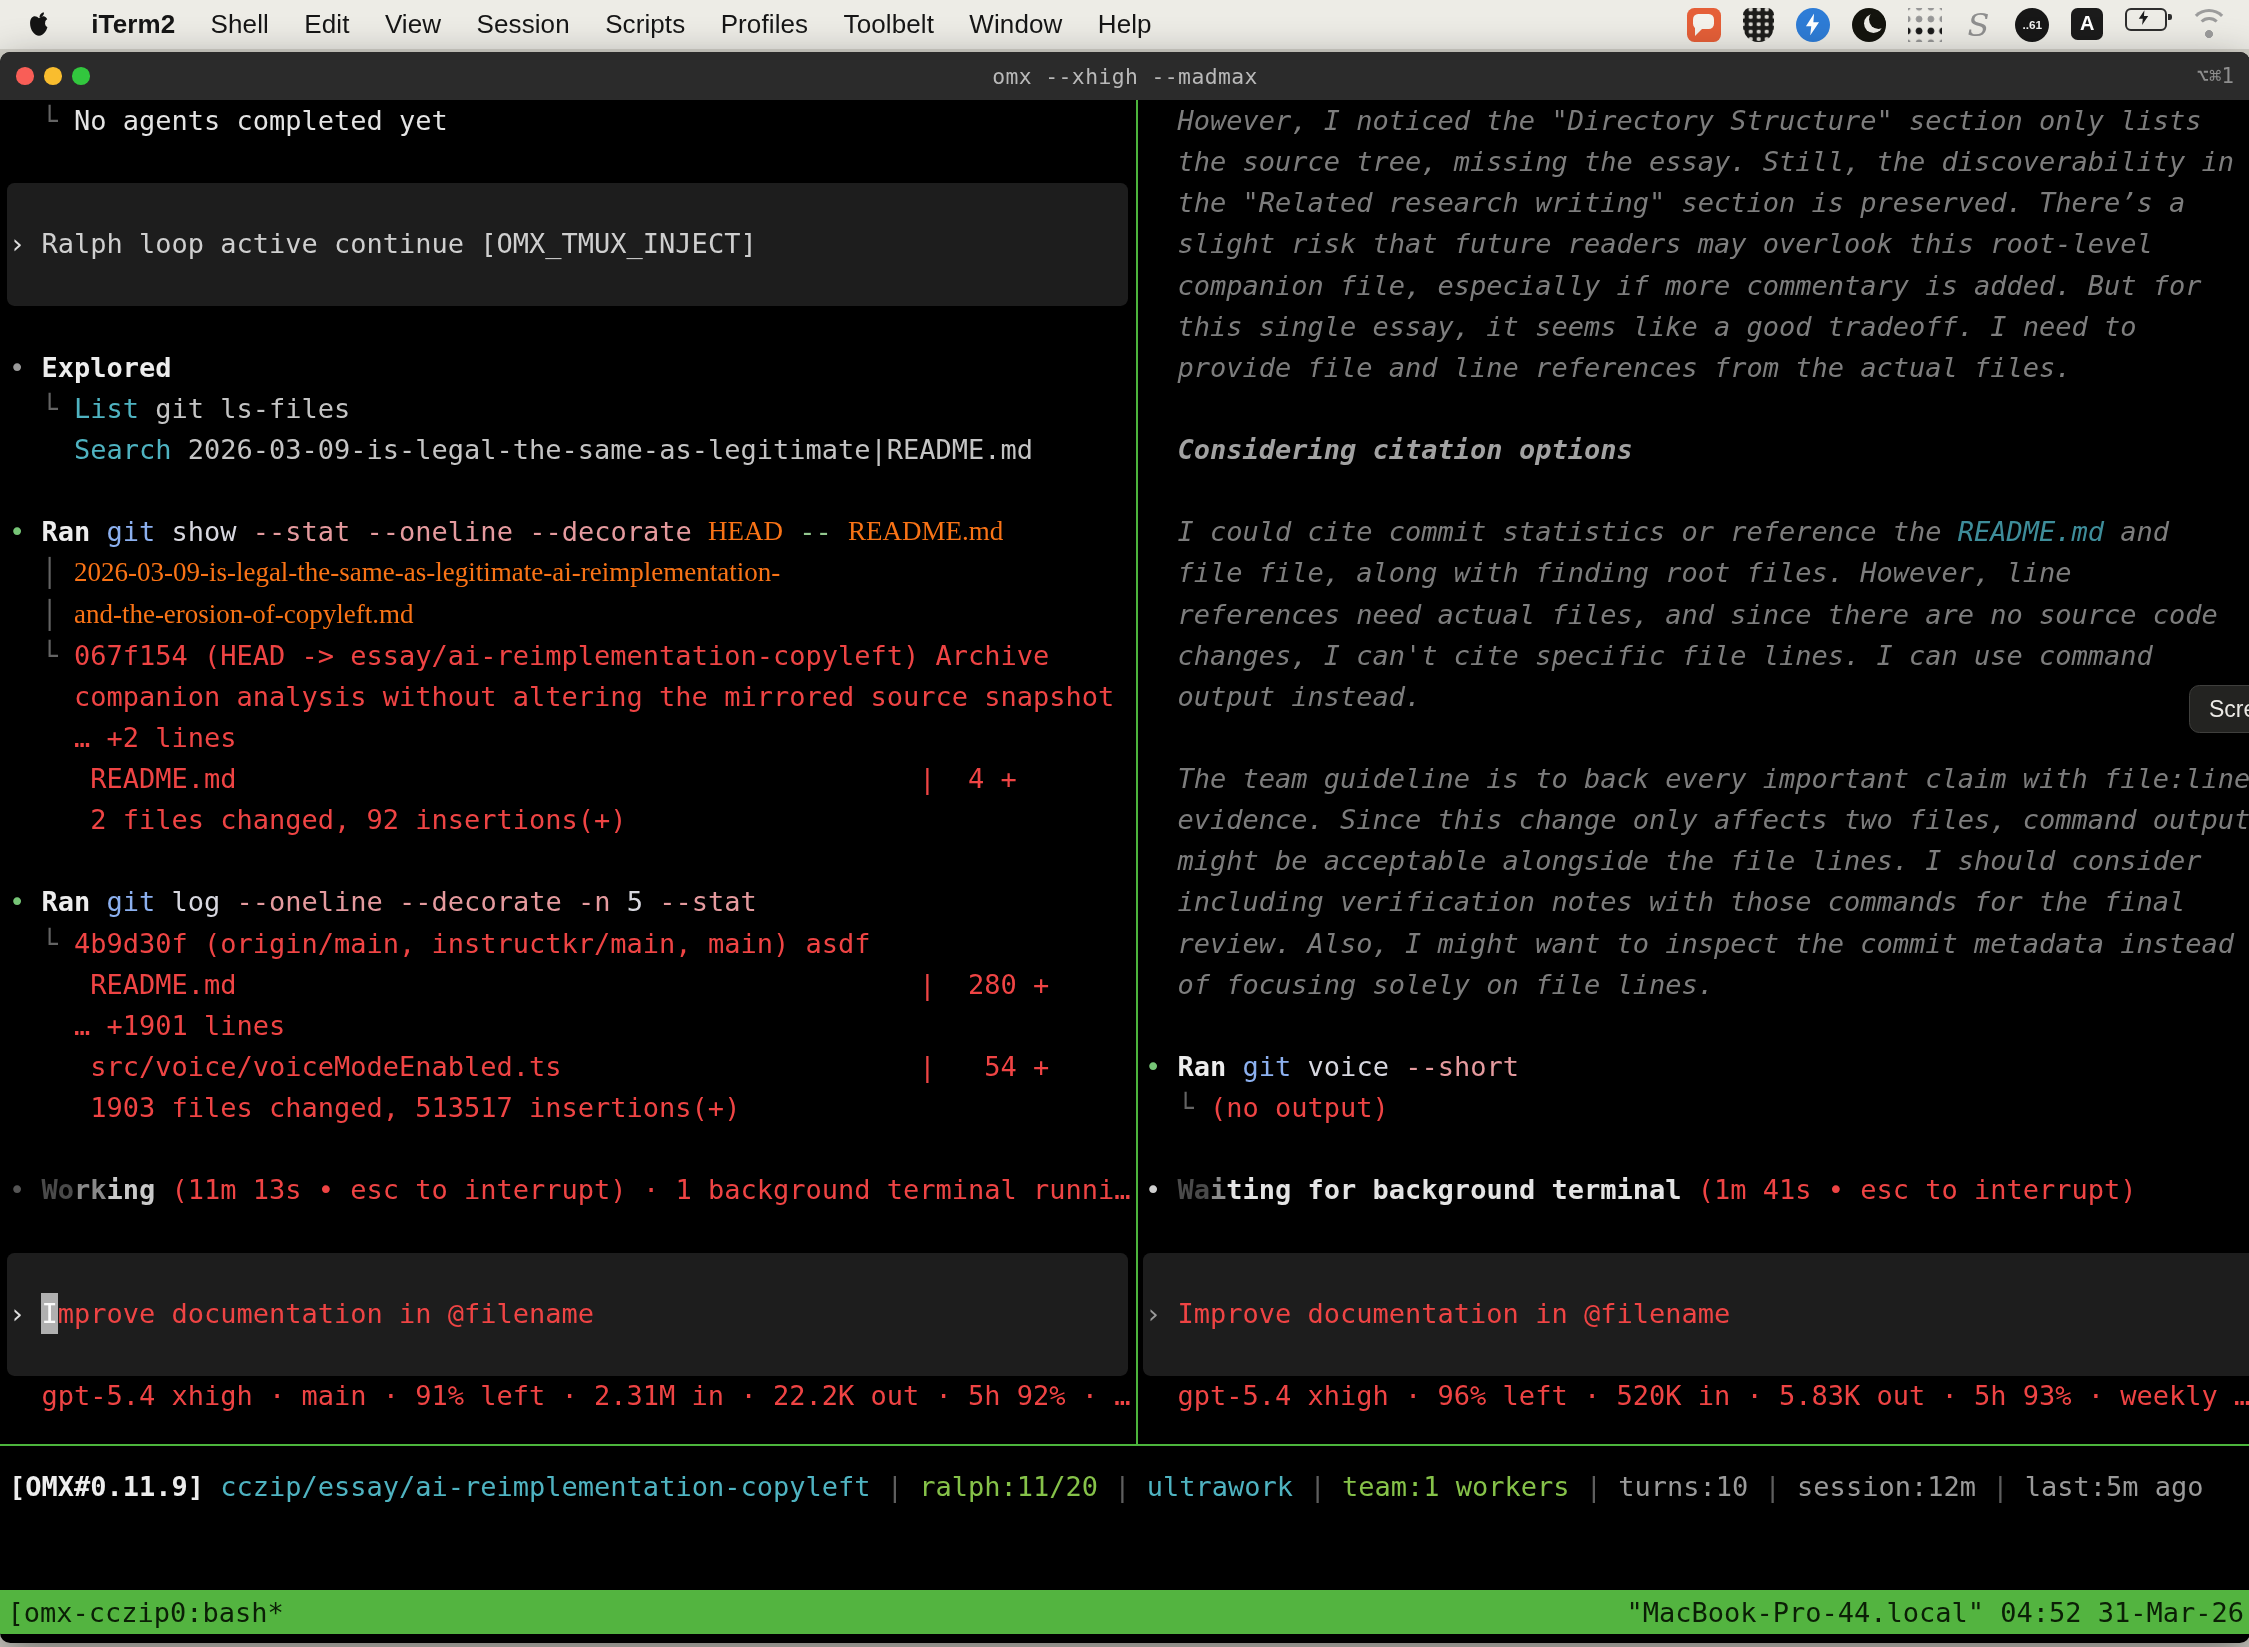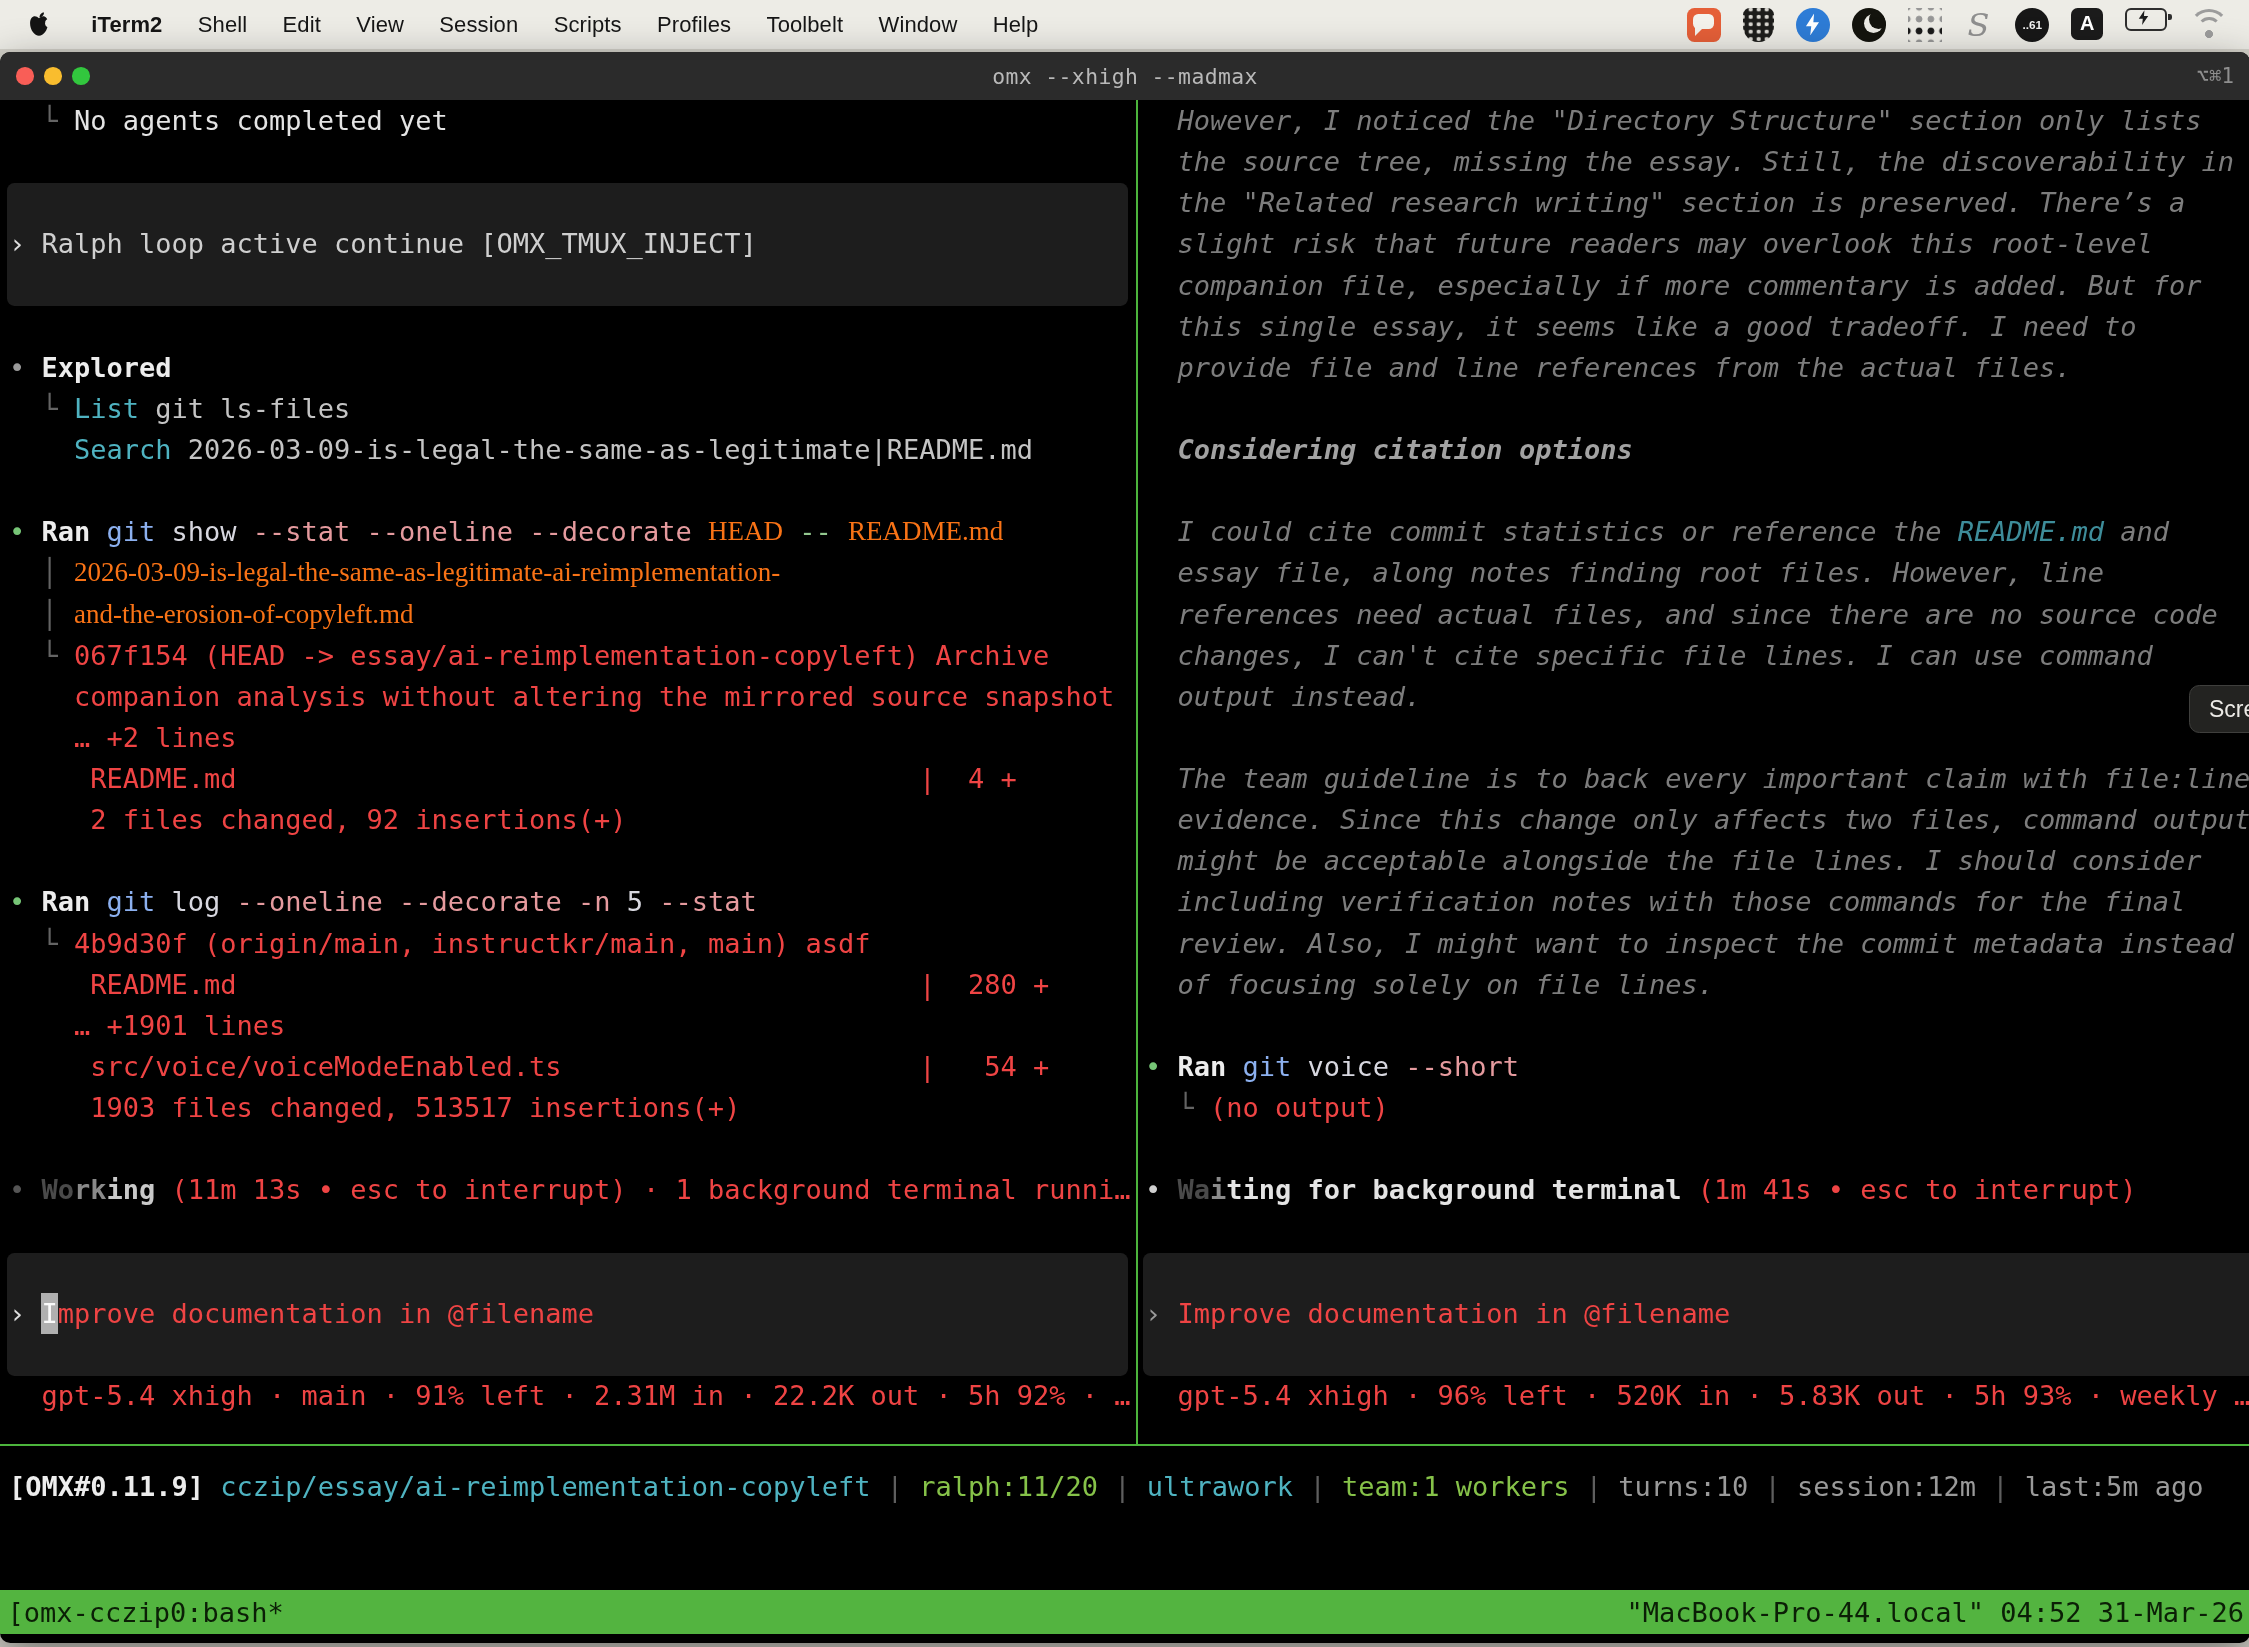--- a/index.html
+++ b/index.html
@@ -3,21 +3,21 @@
 <meta charset="utf-8">
 <style>
   html,body{margin:0;padding:0;width:2250px;height:1648px;overflow:hidden;background:#d4d2ca;}
   #screen{position:relative;width:2250px;height:1648px;font-family:"DejaVu Sans Mono",monospace;}
 
   
   #menubar{position:absolute;left:0;top:0;width:2250px;height:49px;background:#edece6;
     display:flex;align-items:center;font-family:"Liberation Sans",sans-serif;color:#161616;}
   #apple-logo{margin-left:28px;width:22px;height:25px;flex:0 0 auto;}
   #menu-items{display:flex;align-items:center;margin-left:23.6px;gap:0;}
-  .menu-item{font-size:22px;padding:0 17.7px;color:#161616;letter-spacing:0.1px;}
+  .menu-item{font-size:26px;padding:0 17.7px;color:#161616;letter-spacing:0.1px;}
   .menu-item.first{font-weight:bold;}
   #status-icons{margin-left:auto;display:flex;align-items:flex-start;gap:22px;margin-right:20.7px;}
 
   .status-icon{position:relative;display:flex;align-items:center;justify-content:center;}
   .chat-icon{width:34px;height:34px;background:#e55f38;border-radius:7.4px;}
   .chat-icon::before{content:"";position:absolute;left:6.6px;top:6.6px;width:20.7px;height:14.8px;background:#f4f2ec;border-radius:5.2px;}
   .chat-icon::after{content:"";position:absolute;left:8px;top:20px;border:4.4px solid transparent;border-top-color:#f4f2ec;border-left-color:#f4f2ec;}
   .shield-icon{width:31px;height:34px;background-color:#1d1d1b;border-radius:6.6px 6.6px 48% 48%;
     background-image:radial-gradient(circle,#d8d6d0 1.8px,transparent 2.4px);background-size:8px 7.4px;background-position:3.7px 5.2px;}
   .zigzag-icon{width:34px;height:34px;border-radius:50%;background:#2e7cd6;}
@@ -192,21 +192,21 @@
         <div class="tline" style="top: 1414px; left: 8.9px;"><span class="w">[OMX#0.11.9]</span><span> </span><span class="cy">cczip/essay/ai-reimplementation-copyleft</span><span class="sep"> | </span><span class="lgn">ralph:11/20</span><span class="sep"> | </span><span class="cy">ultrawork</span><span class="sep"> | </span><span class="lgn">team:1 workers</span><span class="sep"> | </span><span class="mid">turns:10</span><span class="sep"> | </span><span class="mid">session:12m</span><span class="sep"> | </span><span class="mid">last:5m ago</span></div>
         <div class="tline" style="top: 48px; left: 1145px;"><span class="it">  However, I noticed the "Directory Structure" section only lists</span></div>
         <div class="tline" style="top: 89px; left: 1145px;"><span class="it">  the source tree, missing the essay. Still, the discoverability in</span></div>
         <div class="tline" style="top: 130px; left: 1145px;"><span class="it">  the "Related research writing" section is preserved. There’s a</span></div>
         <div class="tline" style="top: 171px; left: 1145px;"><span class="it">  slight risk that future readers may overlook this root-level</span></div>
         <div class="tline" style="top: 213px; left: 1145px;"><span class="it">  companion file, especially if more commentary is added. But for</span></div>
         <div class="tline" style="top: 254px; left: 1145px;"><span class="it">  this single essay, it seems like a good tradeoff. I need to</span></div>
         <div class="tline" style="top: 295px; left: 1145px;"><span class="it">  provide file and line references from the actual files.</span></div>
         <div class="tline" style="top: 377px; left: 1145px;"><span>  </span><span class="itb">Considering citation options</span></div>
         <div class="tline" style="top: 459px; left: 1145px;"><span class="it">  I could cite commit statistics or reference the </span><span class="cyl">README.md</span><span class="it"> and</span></div>
-        <div class="tline" style="top: 500px; left: 1145px;"><span class="it">  essay file, along notes finding root files. However, line</span></div>
+        <div class="tline" style="top: 500px; left: 1145px;"><span class="it">  file file, along with finding root files. However, line</span></div>
         <div class="tline" style="top: 542px; left: 1145px;"><span class="it">  references need actual files, and since there are no source code</span></div>
         <div class="tline" style="top: 583px; left: 1145px;"><span class="it">  changes, I can't cite specific file lines. I can use command</span></div>
         <div class="tline" style="top: 624px; left: 1145px;"><span class="it">  output instead.</span></div>
         <div class="tline" style="top: 706px; left: 1145px;"><span class="it">  The team guideline is to back every important claim with file:line</span></div>
         <div class="tline" style="top: 747px; left: 1145px;"><span class="it">  evidence. Since this change only affects two files, command output</span></div>
         <div class="tline" style="top: 788px; left: 1145px;"><span class="it">  might be acceptable alongside the file lines. I should consider</span></div>
         <div class="tline" style="top: 829px; left: 1145px;"><span class="it">  including verification notes with those commands for the final</span></div>
         <div class="tline" style="top: 871px; left: 1145px;"><span class="it">  review. Also, I might want to inspect the commit metadata instead</span></div>
         <div class="tline" style="top: 912px; left: 1145px;"><span class="it">  of focusing solely on file lines.</span></div>
         <div class="tline" style="top: 994px; left: 1145px;"><span class="gb">• </span><span class="w">Ran</span><span> </span><span class="bl">git</span><span> </span><span class="cmd">voice</span><span> </span><span class="sal">--short</span></div>

